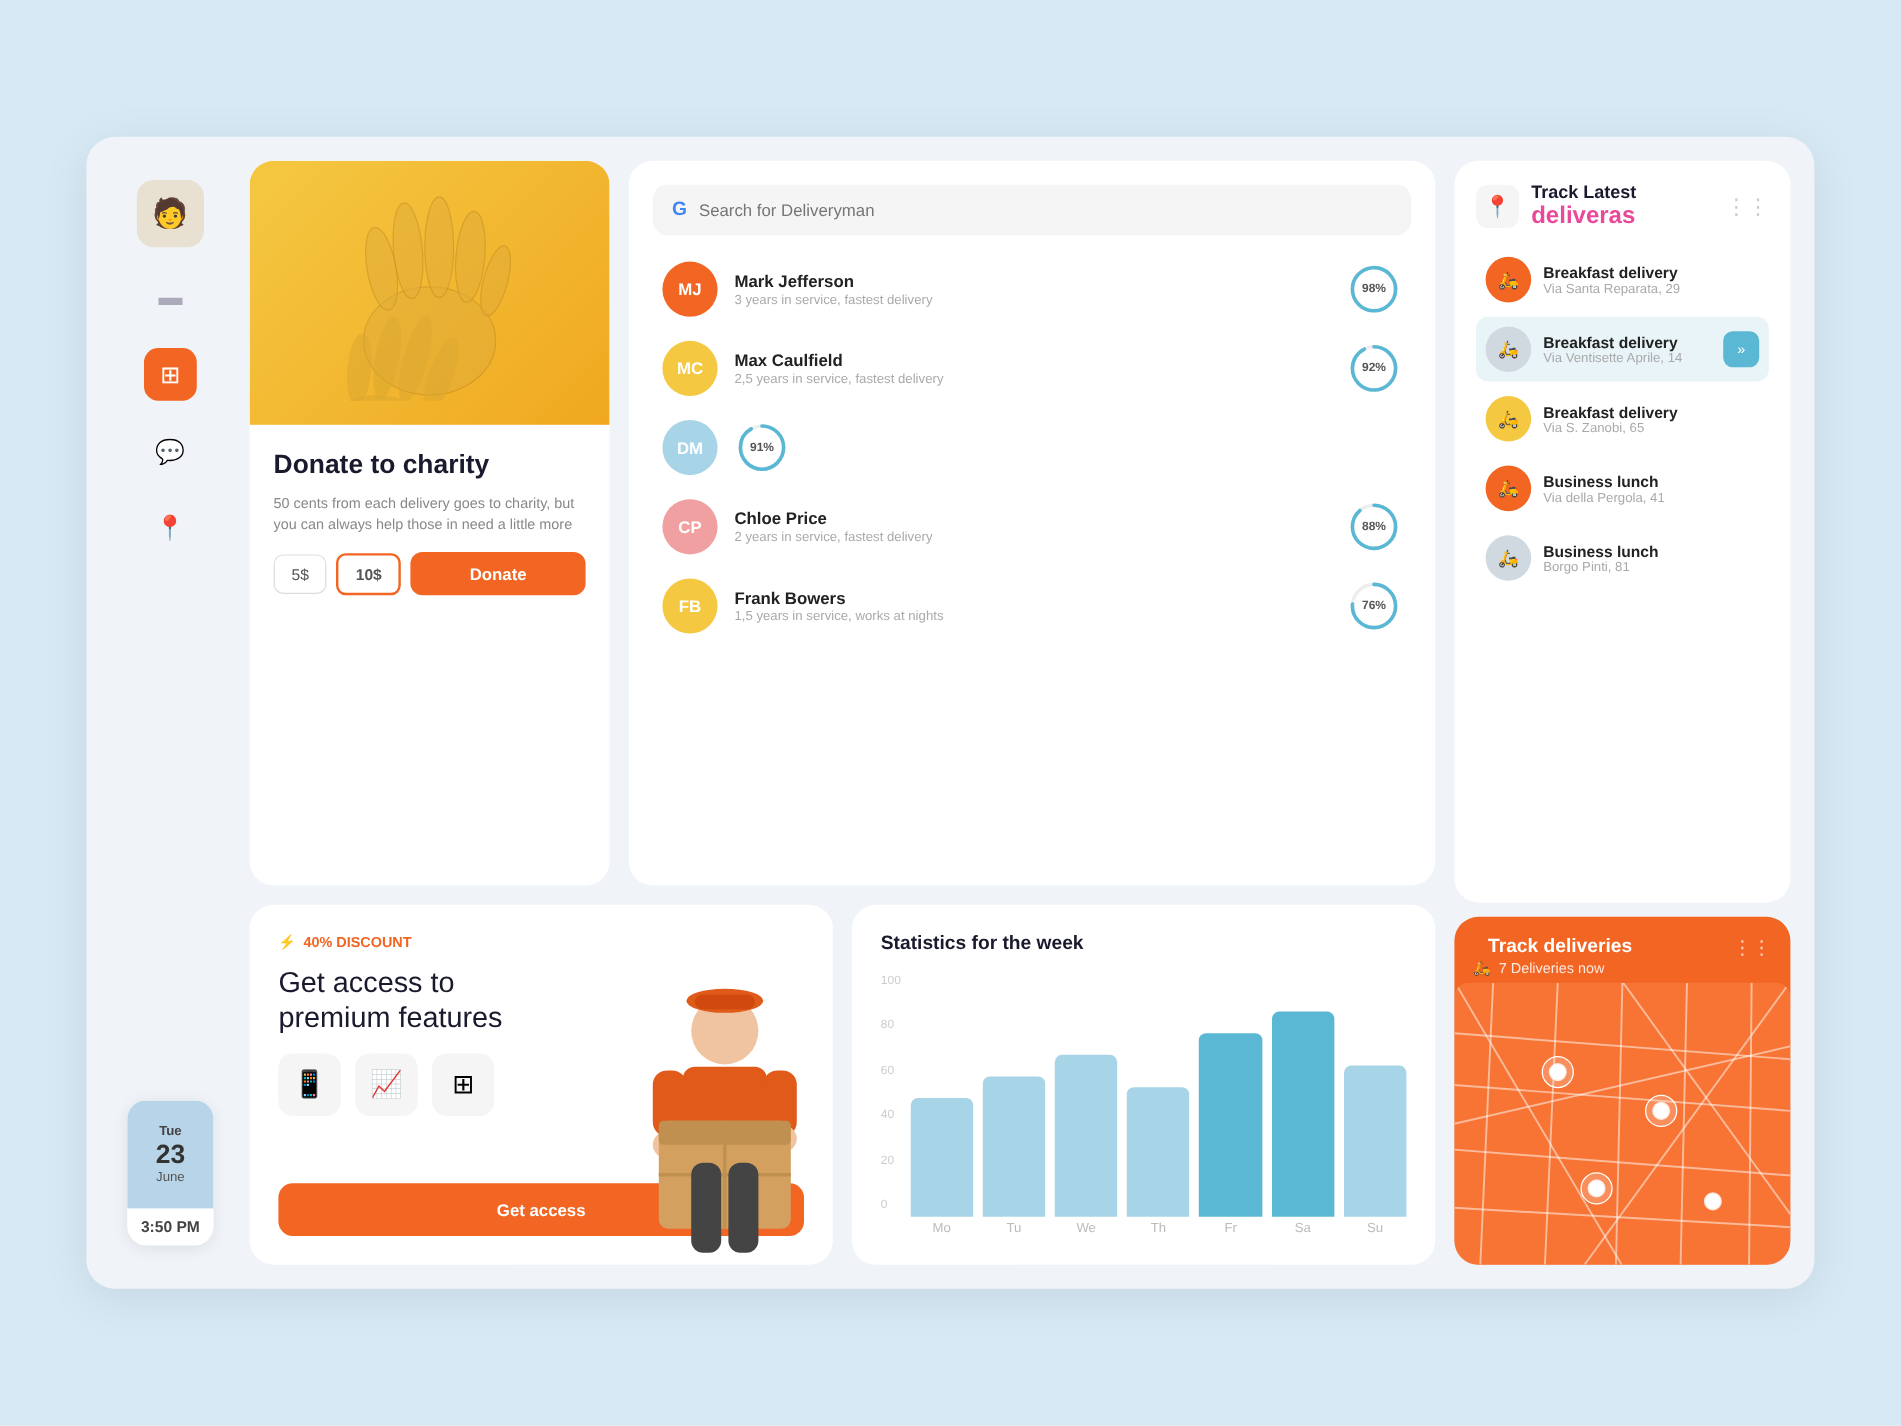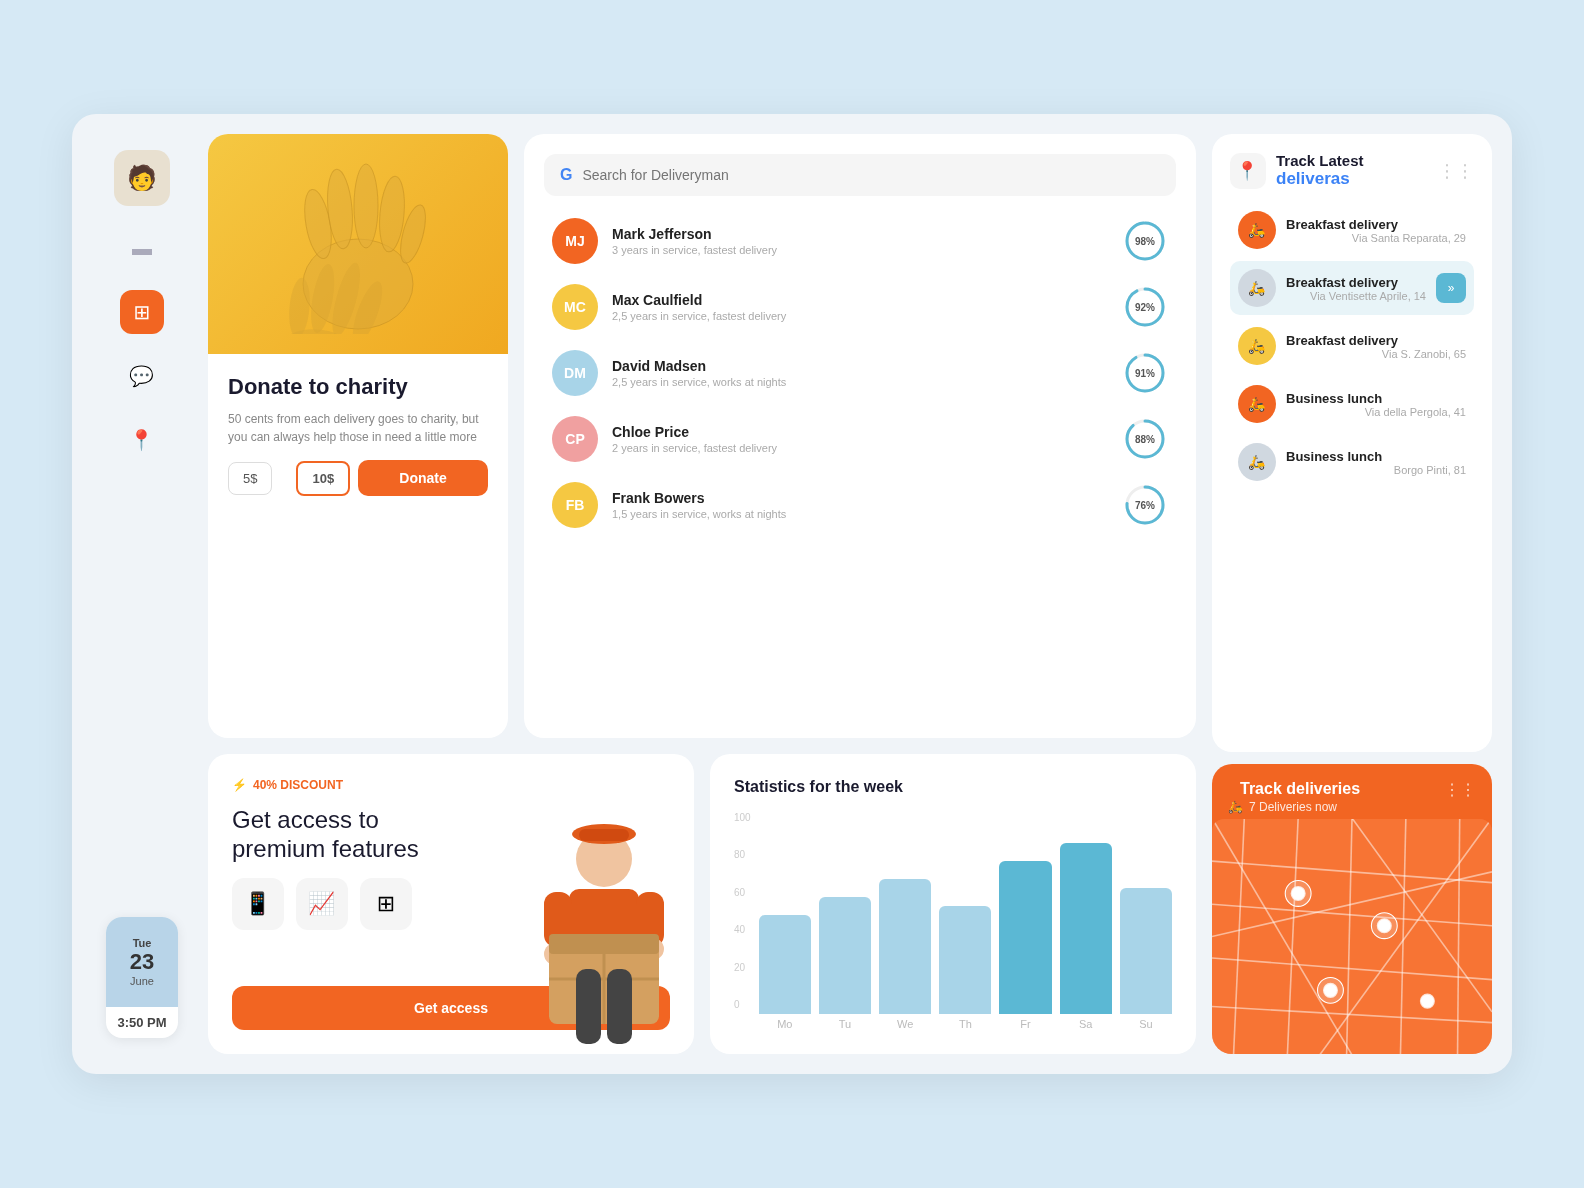--- a/index.html
+++ b/index.html
@@ -165,21 +165,20 @@
       background: white;
       border-radius: 8px;
       padding: 8px 14px;
       font-size: 13px;
       cursor: pointer;
       color: #555;
     }
     .amount-btn.selected {
       border: 2px solid #f26522;
       font-weight: 700;
-      margin-left: 16px;
     }
     .donate-btn {
       background: #f26522;
       color: white;
       border: none;
       border-radius: 10px;
       padding: 10px 22px;
       font-size: 14px;
       font-weight: 700;
       cursor: pointer;
@@ -430,21 +429,21 @@
       display: flex;
       align-items: center;
       justify-content: center;
       font-size: 16px;
     }
     .delivery-icon.orange { background: #f26522; }
     .delivery-icon.gray { background: #d0d8e0; }
     .delivery-icon.yellow { background: #f5c842; }
     .delivery-info { flex: 1; }
     .delivery-name { font-size: 13px; font-weight: 700; color: #222; }
-    .delivery-addr { font-size: 11px; color: #aaa; text-align: right; }
+    .delivery-addr { font-size: 11px; color: #aaa; }
     .arrow-btn {
       background: #5bb8d4;
       border-radius: 8px;
       width: 30px;
       height: 30px;
       display: flex;
       align-items: center;
       justify-content: center;
       color: white;
       font-size: 12px;
@@ -585,24 +584,20 @@
       <svg width="46" height="46" viewBox="0 0 46 46">
         <circle cx="23" cy="23" r="18" fill="none" stroke="#eee" stroke-width="3"></circle>
         <circle cx="23" cy="23" r="18" fill="none" stroke="#5bb8d4" stroke-width="3" stroke-dasharray="113.09733552923255" stroke-dashoffset="9.0477868423386" stroke-linecap="round"></circle>
       </svg>
       <div class="progress-label">92%</div>
     </div>
   </div>
             <div class="deliveryman-item">
     <div class="dm-avatar" style="background:#a8d4e8;font-size:14px;">
       DM
-    </div>
-    <div class="dm-info">
-      <div class="dm-name">David Madsen</div>
-      <div class="dm-desc">2,5 years in service, works at nights</div>
     </div>
     <div class="progress-ring">
       <svg width="46" height="46" viewBox="0 0 46 46">
         <circle cx="23" cy="23" r="18" fill="none" stroke="#eee" stroke-width="3"></circle>
         <circle cx="23" cy="23" r="18" fill="none" stroke="#5bb8d4" stroke-width="3" stroke-dasharray="113.09733552923255" stroke-dashoffset="10.178760197630925" stroke-linecap="round"></circle>
       </svg>
       <div class="progress-label">91%</div>
     </div>
   </div>
             <div class="deliveryman-item">
@@ -736,21 +731,21 @@
   </div>
 
   <div class="right-panel">
 
     <div class="track-latest-card">
       <div class="track-header">
         <div class="track-title-area">
           <div class="pin-icon">📍</div>
           <div>
             <div style="font-size:15px;font-weight:800;color:#1a1a2e;">Track Latest</div>
-            <div style="font-size:17px;font-weight:800;color:#3b82f6;">deliveras</div>
+            <div style="font-size:20px;font-weight:800;color:#ec4899;">deliveras</div>
           </div>
         </div>
         <div class="dots-icon">⋮⋮</div>
       </div>
       <div class="delivery-list" id="delivery-list">
           <div class="delivery-item">
     <div class="delivery-icon orange" style="background:#f26522">
       <span style="font-size:14px;">🛵</span>
     </div>
     <div class="delivery-info">

